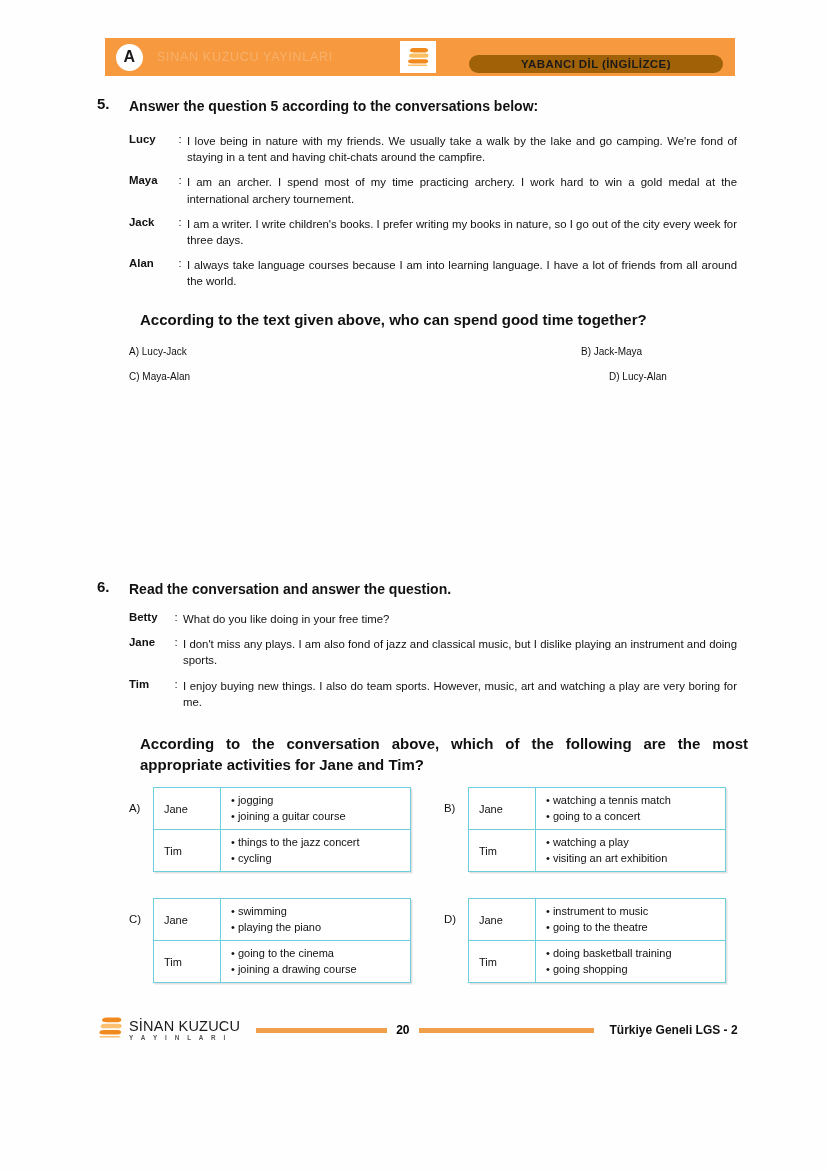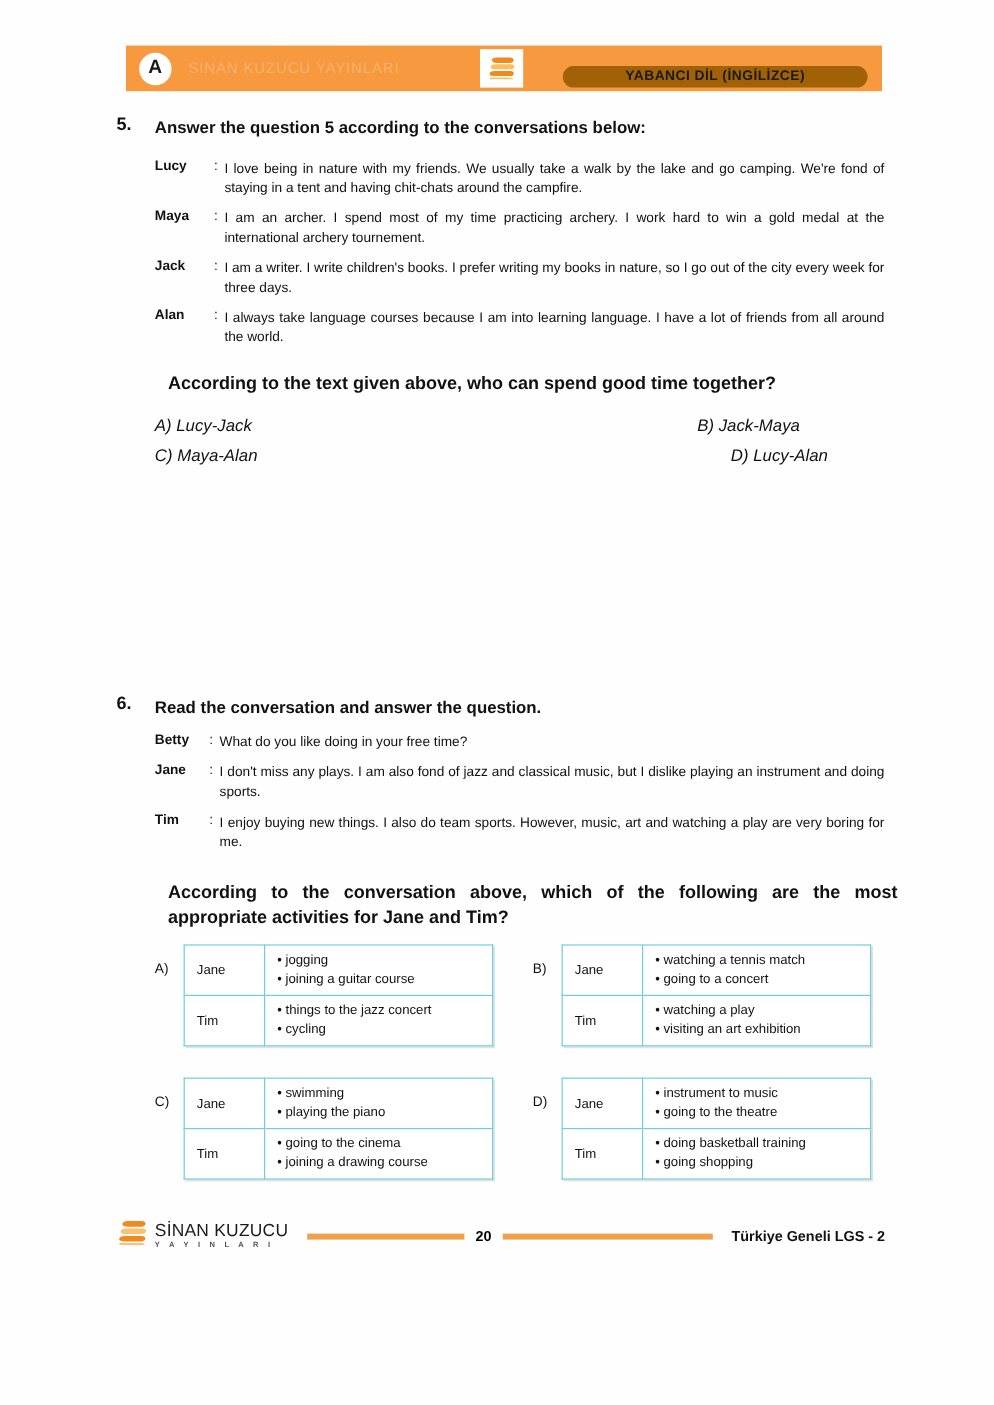--- a/index.html
+++ b/index.html
@@ -142,23 +142,22 @@
     font-size: 15px;
     font-weight: bold;
     color: #111;
     line-height: 1.4;
     text-align: justify;
     margin-left: 11px;
   }
 
   .opt-text {
     position: absolute;
-    font-size: 14px;
-    color: #111;
-    font-style: italic;
+    font-size: 10px;
+    color: #111;
   }
 
   
   .opt-table-wrap { position: absolute; display: flex; align-items: flex-start; }
   .opt-letter {
     font-size: 11.4px;
     color: #111;
     width: 24px;
     flex: none;
     padding-top: 15px;

